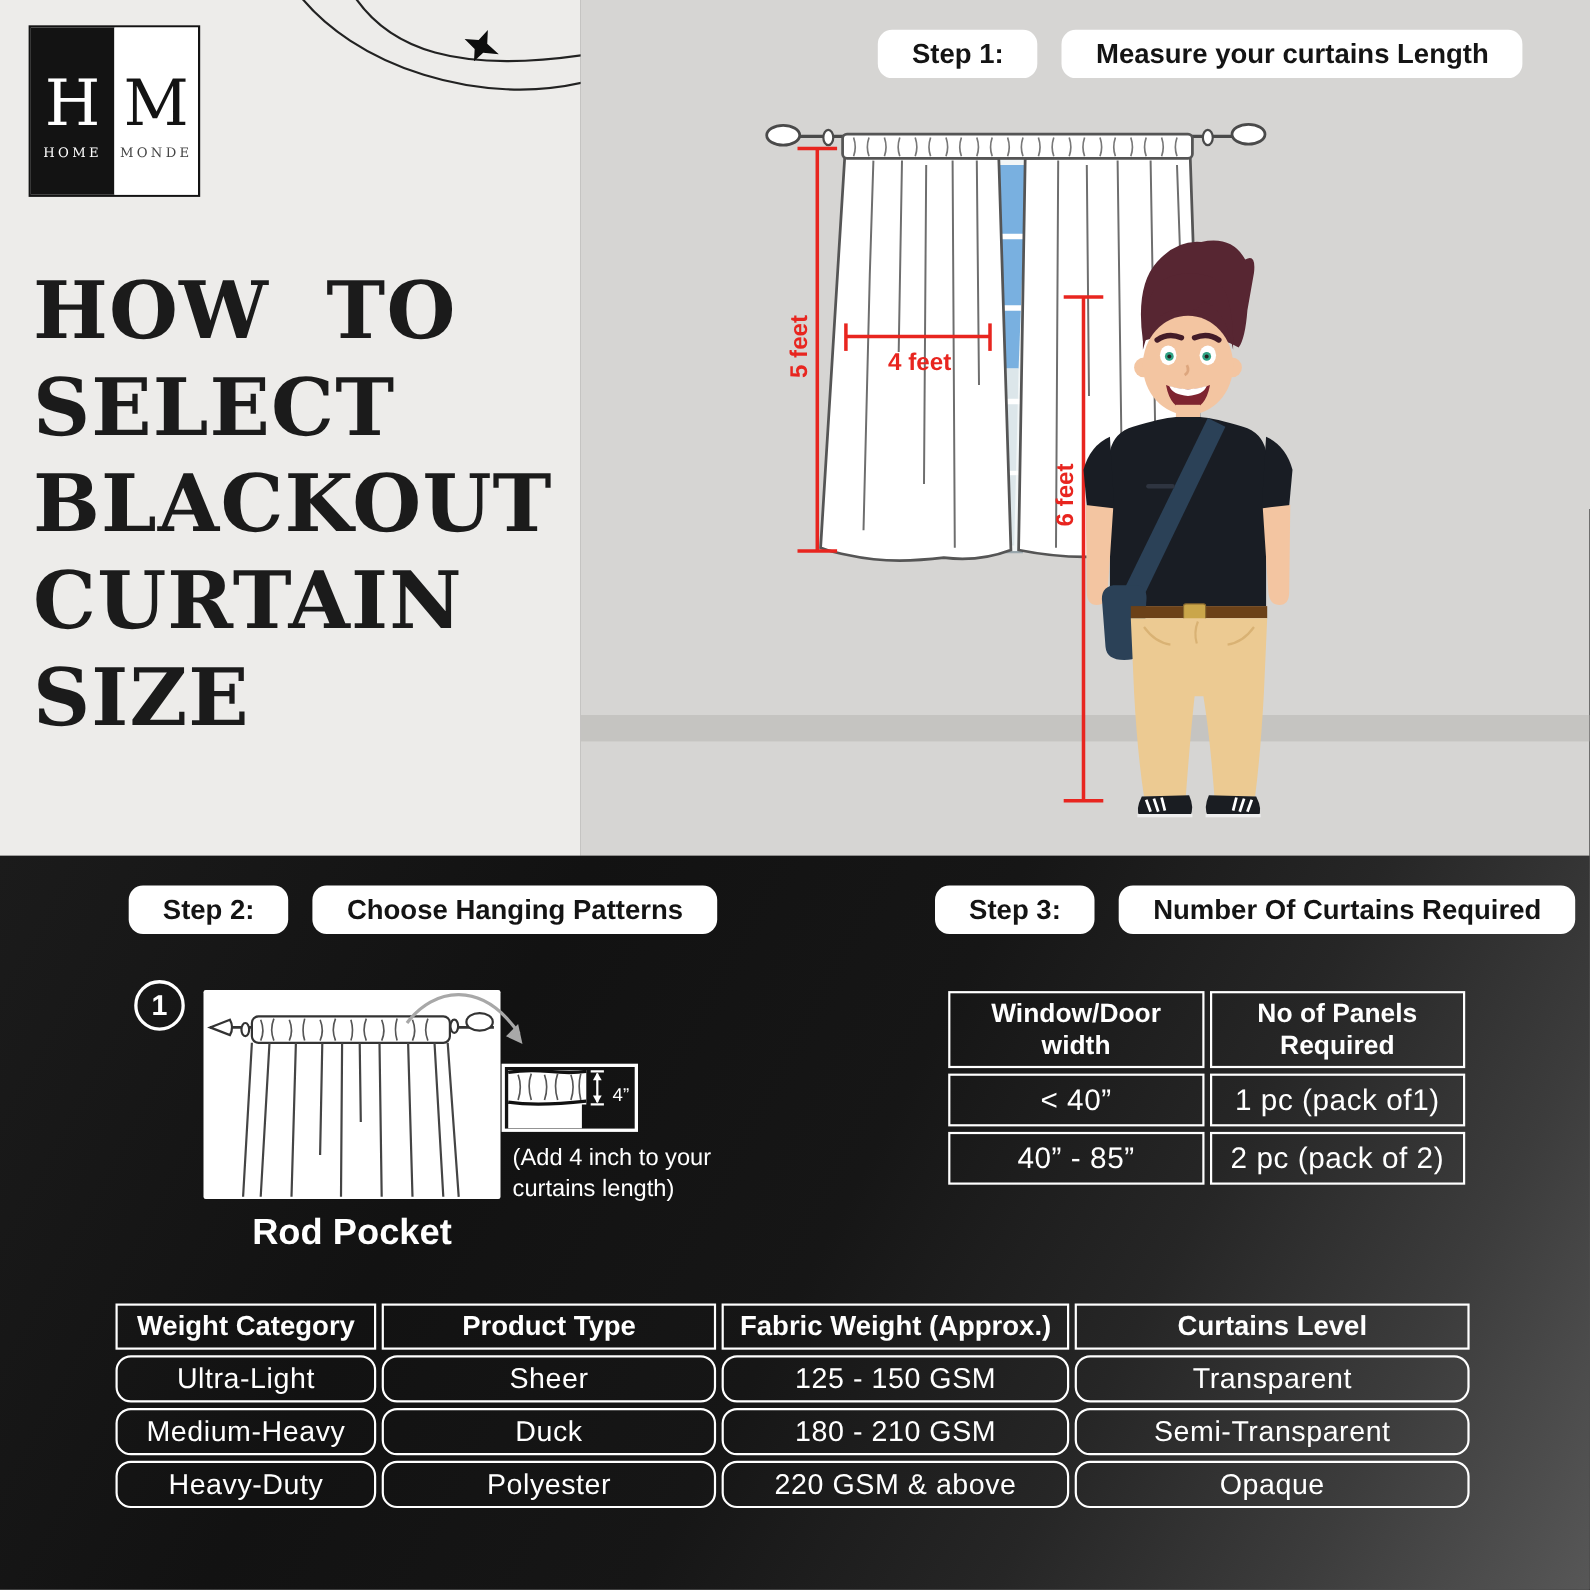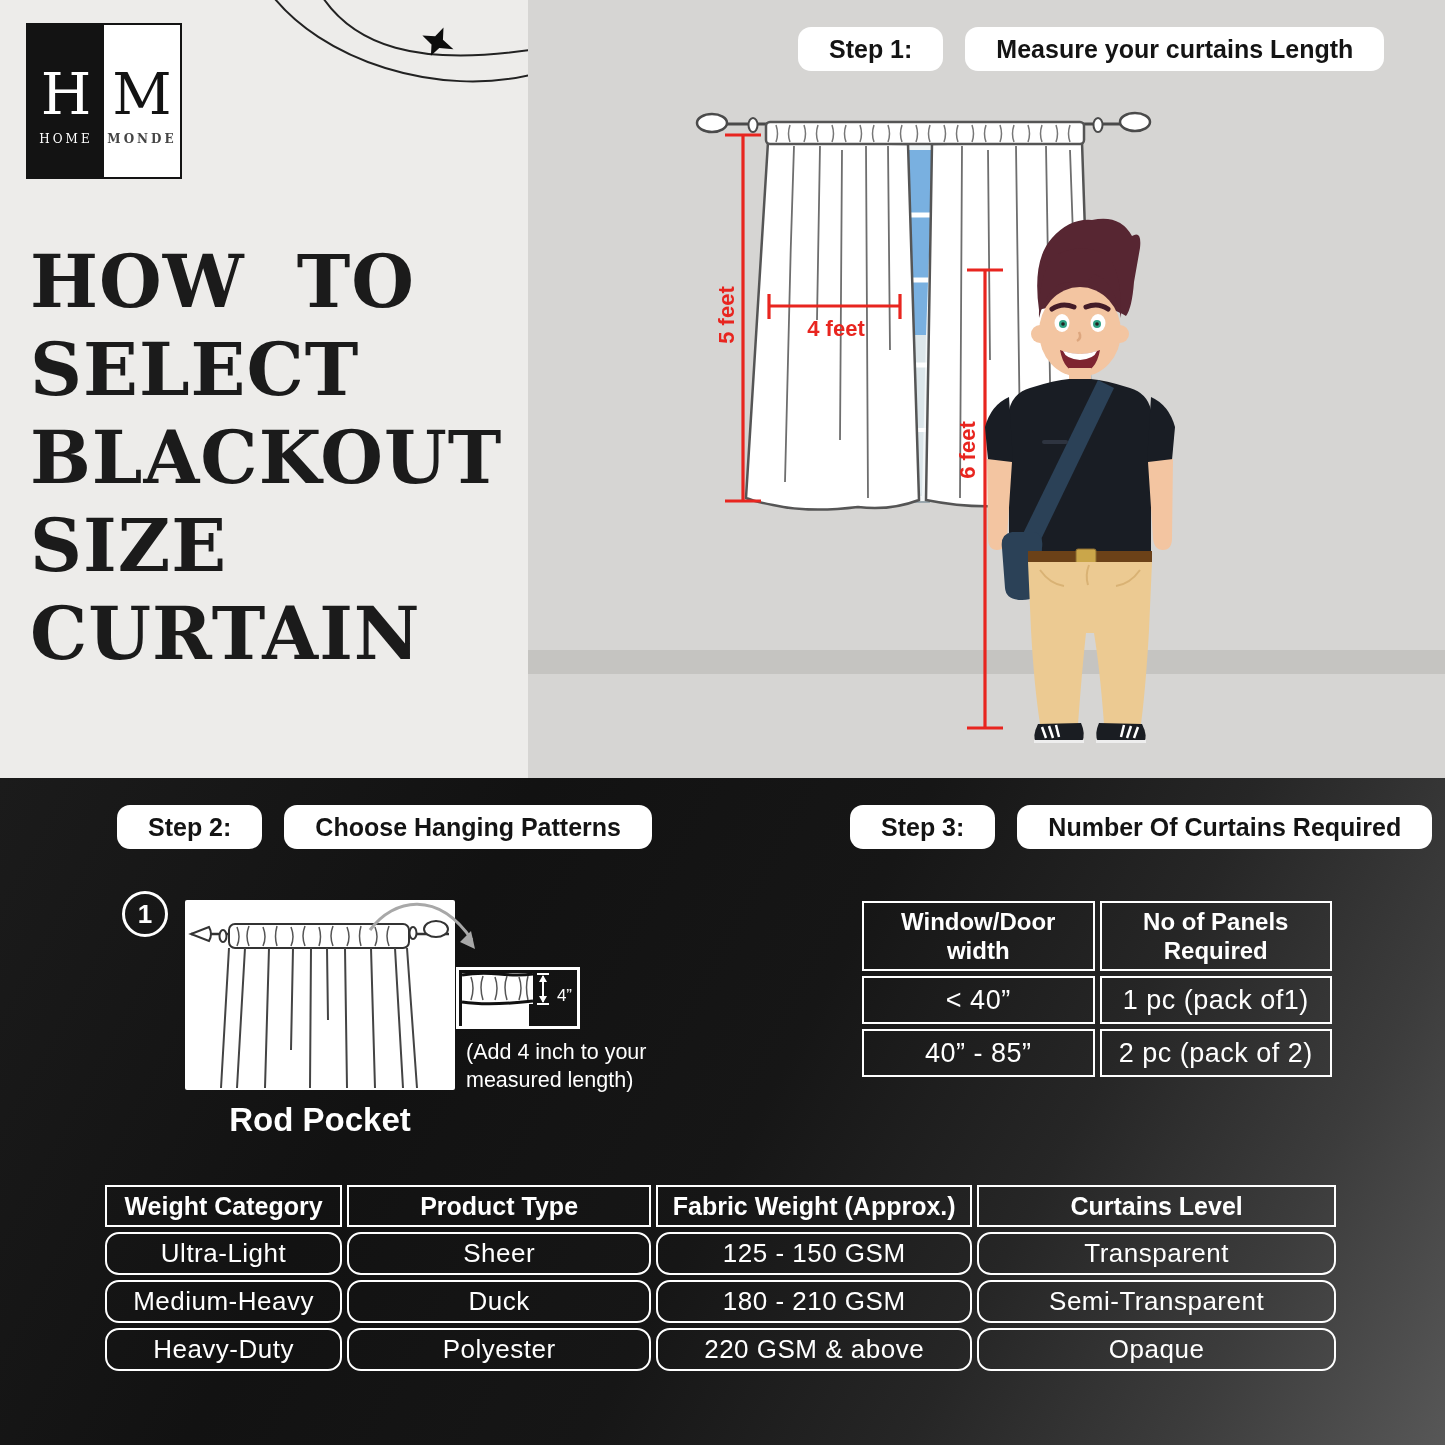--- a/index.html
+++ b/index.html
@@ -13,21 +13,21 @@
 
   .swirl { position:absolute; left:0; top:0; }
 
   
   .logo { position:absolute; left:26px; top:23px; width:156px; height:156px; display:flex; border:2px solid #131313; background:#fff; }
   .logo-half { width:50%; height:100%; display:flex; flex-direction:column; align-items:center; justify-content:center; padding-top:8px; }
   .logo-black { background:#131313; color:#ffffff; }
   .logo-white { background:#ffffff; color:#131313; }
   .logo-letter { font-family:"DejaVu Serif", serif; font-size:58px; line-height:60px; }
   .logo-word { font-family:"DejaVu Serif", serif; font-size:12px; letter-spacing:3px; margin-top:8px; }
-  .logo-white .logo-word { color:#444;font-weight:bold; }
+  .logo-white .logo-word { color:#444; }
 
   
   .title { position:absolute; left:30px; top:238px; width:480px; font-family:"DejaVu Serif", serif; font-weight:700; font-size:72px; line-height:88px; color:#1b1b1b; letter-spacing:1px; }
   .title span { display:block; }
   .title .wide { word-spacing:26px; }
 
   
   .step-row { position:absolute; display:flex; gap:22px; align-items:flex-start; }
   .pill { background:#ffffff; color:#141414; font-weight:700; font-size:25px; line-height:28px; padding:8px 31px; border-radius:13px; white-space:nowrap; }
 
@@ -86,22 +86,22 @@
       <div class="logo-half logo-white">
         <div class="logo-letter">M</div>
         <div class="logo-word">MONDE</div>
       </div>
     </div>
 
     <div class="title">
       <span class="wide">HOW TO</span>
       <span>SELECT</span>
       <span>BLACKOUT</span>
+      <span>CURTAIN</span>
       <span>SIZE</span>
-      <span>CURTAIN</span>
     </div>
   </div>
 
   <div class="panel-right">
     <div class="floor-band"></div>
     <div class="step-row" style="left:270px; top:27px;">
       <div class="pill">Step 1:</div>
       <div class="pill">Measure your curtains Length</div>
     </div>
   </div>
@@ -243,21 +243,21 @@
           <line x1="78" y1="34" x2="90" y2="34"></line>
         </g>
         <polygon points="84,5 80,12 88,12" fill="#ffffff"></polygon>
         <polygon points="84,33 80,26 88,26" fill="#ffffff"></polygon>
       </svg>
       <span class="fourinch">4”</span>
     </div>
 
     <div class="note">
       <div>(Add 4 inch to your</div>
-      <div>measured length)</div>
+      <div>curtains length)</div>
     </div>
 
     <div class="rodpocket-label">Rod Pocket</div>
 
     <div class="step-row" style="left:850px; top:27px;">
       <div class="pill">Step 3:</div>
       <div class="pill">Number Of Curtains Required</div>
     </div>
 
     <div class="dtable t3">

